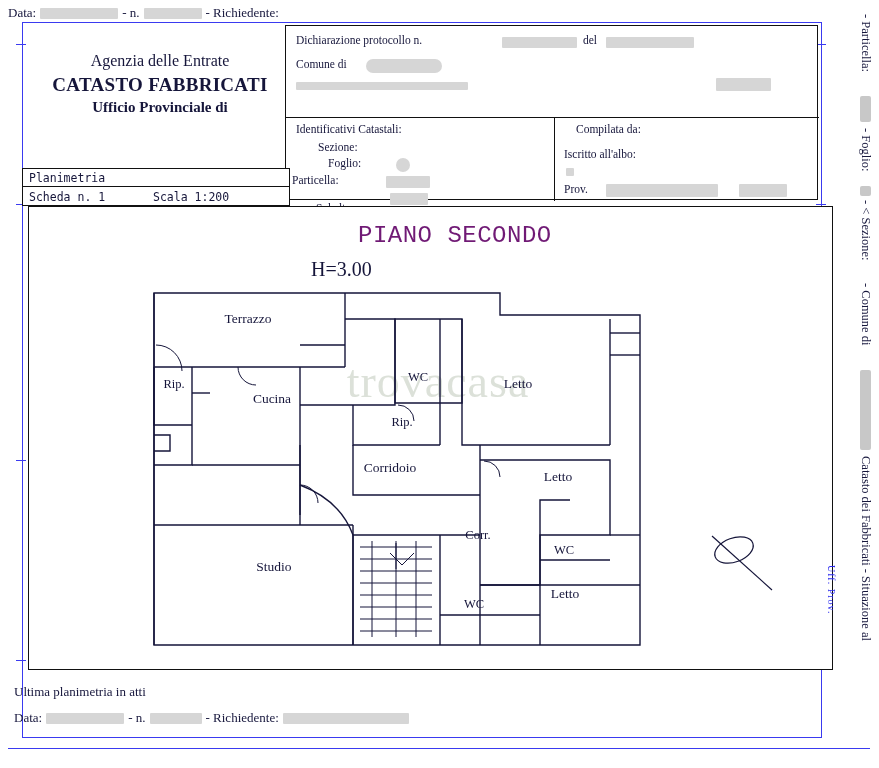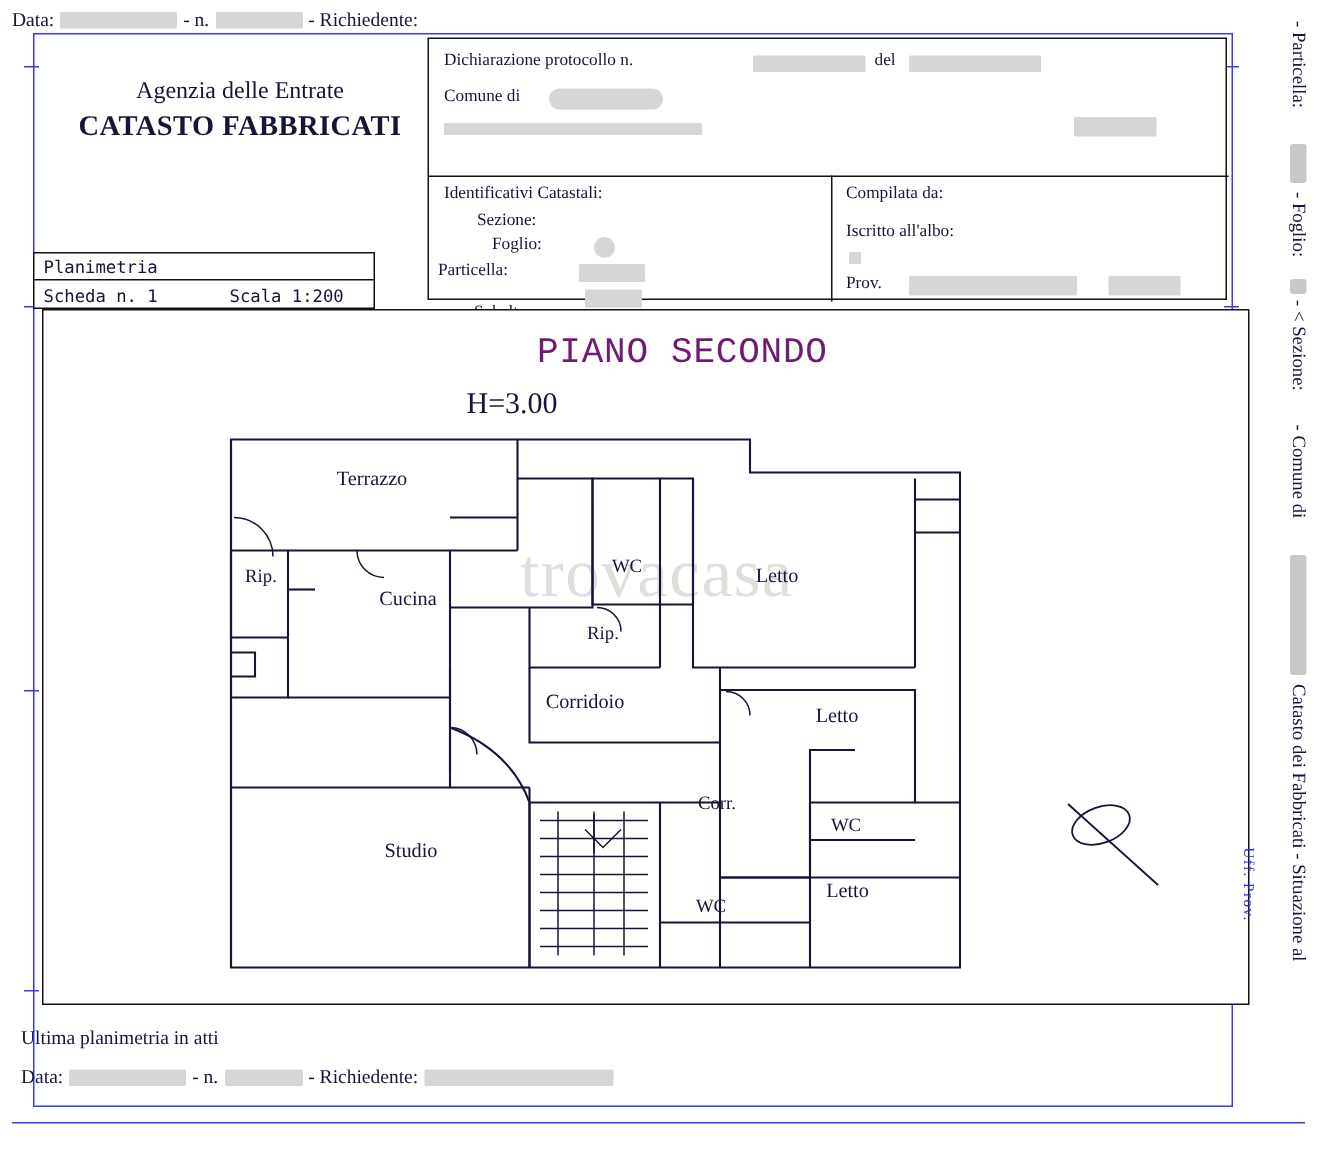--- a/index.html
+++ b/index.html
@@ -57,21 +57,21 @@
     position:absolute;left:40px;top:50px;width:240px;text-align:center;
     font-family:"Liberation Serif", serif;color:#15153a;line-height:1.35;
   }
   .agency .l1{font-size:16px;font-weight:normal;}
   .agency .l2{font-size:19px;font-weight:bold;letter-spacing:.3px;}
   .agency .l3{font-size:15px;font-weight:bold;}
   .agency .l4{font-size:17px;font-weight:bold;}
 
   
   .planbox{
-    position:absolute;left:22px;top:168px;width:228px;height:38px;
+    position:absolute;left:22px;top:168px;width:268px;height:38px;
     border:1.2px solid #111;box-sizing:border-box;background:#fff;
   }
   .planbox .r1{
     position:absolute;left:0;top:0;width:100%;height:18px;
     border-bottom:1.2px solid #111;box-sizing:border-box;
     font-family:"DejaVu Sans Mono", monospace;font-size:11.5px;color:#15153a;
     padding:2px 0 0 6px;
   }
   .planbox .r2{
     position:absolute;left:0;top:18px;width:100%;height:20px;
@@ -187,31 +187,32 @@
 
     <div class="decl-line" style="left:10px;top:97px;">Identificativi Catastali:</div>
     <div class="decl-line" style="left:32px;top:115px;">Sezione:</div>
     <div class="decl-line" style="left:42px;top:131px;">Foglio:</div>
     <div class="redact" style="position:absolute;left:110px;top:132px;width:14px;height:14px;border-radius:7px;"></div>
     <div class="decl-line" style="left:6px;top:148px;">Particella:</div>
     <div class="redact" style="position:absolute;left:100px;top:150px;width:44px;height:12px;"></div>
     <div class="decl-line" style="left:6px;top:176px;margin-left:24px;">Subalterno:</div>
     <div class="redact" style="position:absolute;left:104px;top:167px;width:38px;height:12px;"></div>
 
-    <div class="decl-line" style="left:278px;top:97px;">Compilata da:</div>
+    <div class="decl-line" style="left:290px;top:97px;">Compilata da:</div>
     <div class="decl-line" style="left:278px;top:122px;">Iscritto all'albo:</div>
     <div class="redact" style="position:absolute;left:280px;top:142px;width:8px;height:8px;"></div>
     <div class="decl-line" style="left:278px;top:157px;">Prov.</div>
     <div class="redact" style="position:absolute;left:320px;top:158px;width:112px;height:13px;"></div>
     <div class="redact" style="position:absolute;left:453px;top:158px;width:48px;height:13px;"></div>
   </div>
 
   <div class="agency">
     <div class="l1">Agenzia delle Entrate</div>
     <div class="l2">CATASTO FABBRICATI</div>
+    <div class="l3">Ufficio Provinciale di</div>
   </div>
 
   <div class="planbox">
     <div class="r1">Planimetria</div>
     <div class="r2">
       <span>Scheda n. 1</span>
       <span class="scala">Scala 1:200</span>
     </div>
   </div>
 

